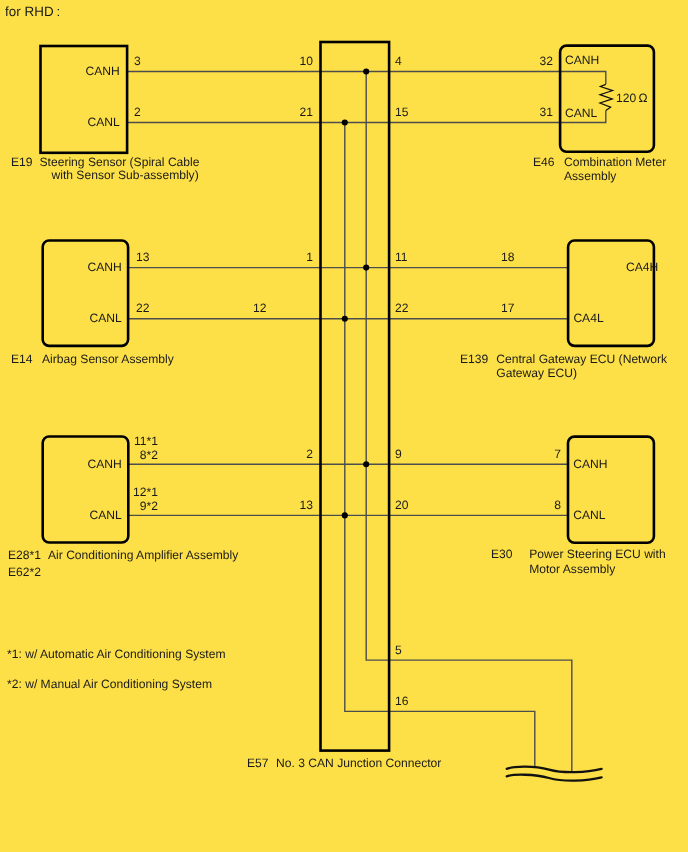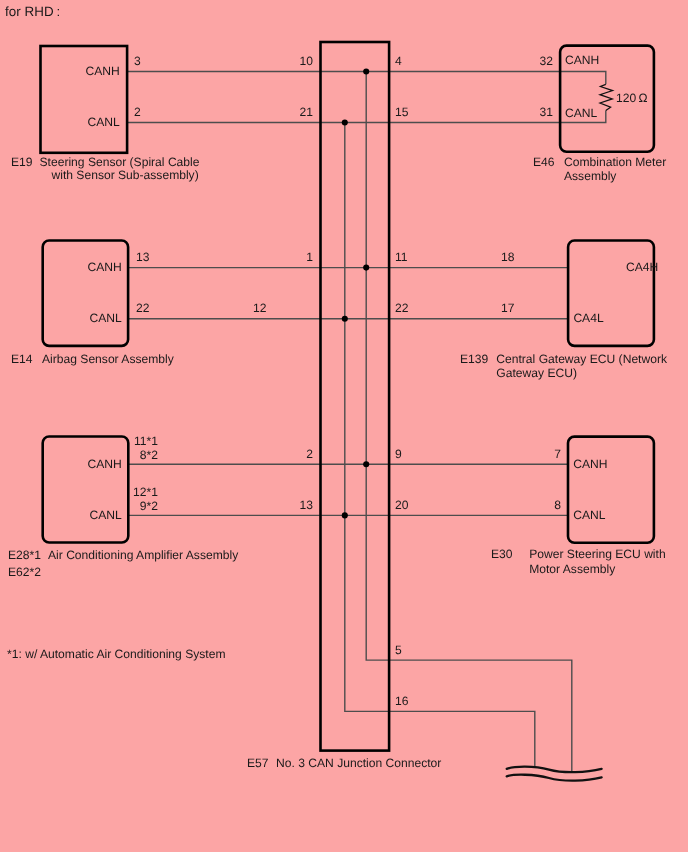--- a/index.html
+++ b/index.html
@@ -1,21 +1,21 @@
 <!DOCTYPE html>
 <html><head>
 <meta charset="utf-8">
 <title>CAN Wiring Diagram</title>
 <style>
   html,body{margin:0;padding:0;background:#ffffff;
             -webkit-font-smoothing:antialiased;
             text-rendering:geometricPrecision;}
   body{width:688px;height:852px;overflow:hidden;
        font-family:"Liberation Sans",sans-serif;color:#1a1a1a;}
-  #root{position:relative;width:688px;height:852px;background:#fca5a5;}
+  #root{position:relative;width:688px;height:852px;background:#fde047;}
   .lbl{position:absolute;white-space:pre;font-size:12.1px;line-height:13.6px;
        color:#1a1a1a;font-family:"Liberation Sans",sans-serif;}
   .num{position:absolute;white-space:pre;font-size:12.1px;line-height:13.6px;
        color:#1a1a1a;font-family:"Liberation Sans",sans-serif;}
   .ttl{position:absolute;white-space:pre;font-size:13.4px;line-height:13.6px;
        color:#1a1a1a;font-family:"Liberation Sans",sans-serif;letter-spacing:0.05px;}
   svg{position:absolute;left:0;top:0;display:block;}
 </style>
 </head>
 <body>
@@ -138,13 +138,14 @@
   <div class="lbl" style="left:491px;top:548.4px;">E30</div>
   <div class="lbl" style="left:529.2px;top:548.4px;">Power Steering ECU with</div>
   <div class="lbl" style="left:529.2px;top:562.6px;">Motor Assembly</div>
 
   <div class="num" style="left:395px;top:644.3px;">5</div>
   <div class="num" style="left:395px;top:695.3px;">16</div>
   <div class="lbl" style="left:247px;top:757.1px;">E57</div>
   <div class="lbl" style="left:276px;top:757.1px;">No. 3 CAN Junction Connector</div>
 
   <div class="lbl" style="left:7px;top:647.9px;">*1: w/ Automatic Air Conditioning System</div>
+  <div class="lbl" style="left:7px;top:678.4px;">*2: w/ Manual Air Conditioning System</div>
 </div>
 
 </body></html>

